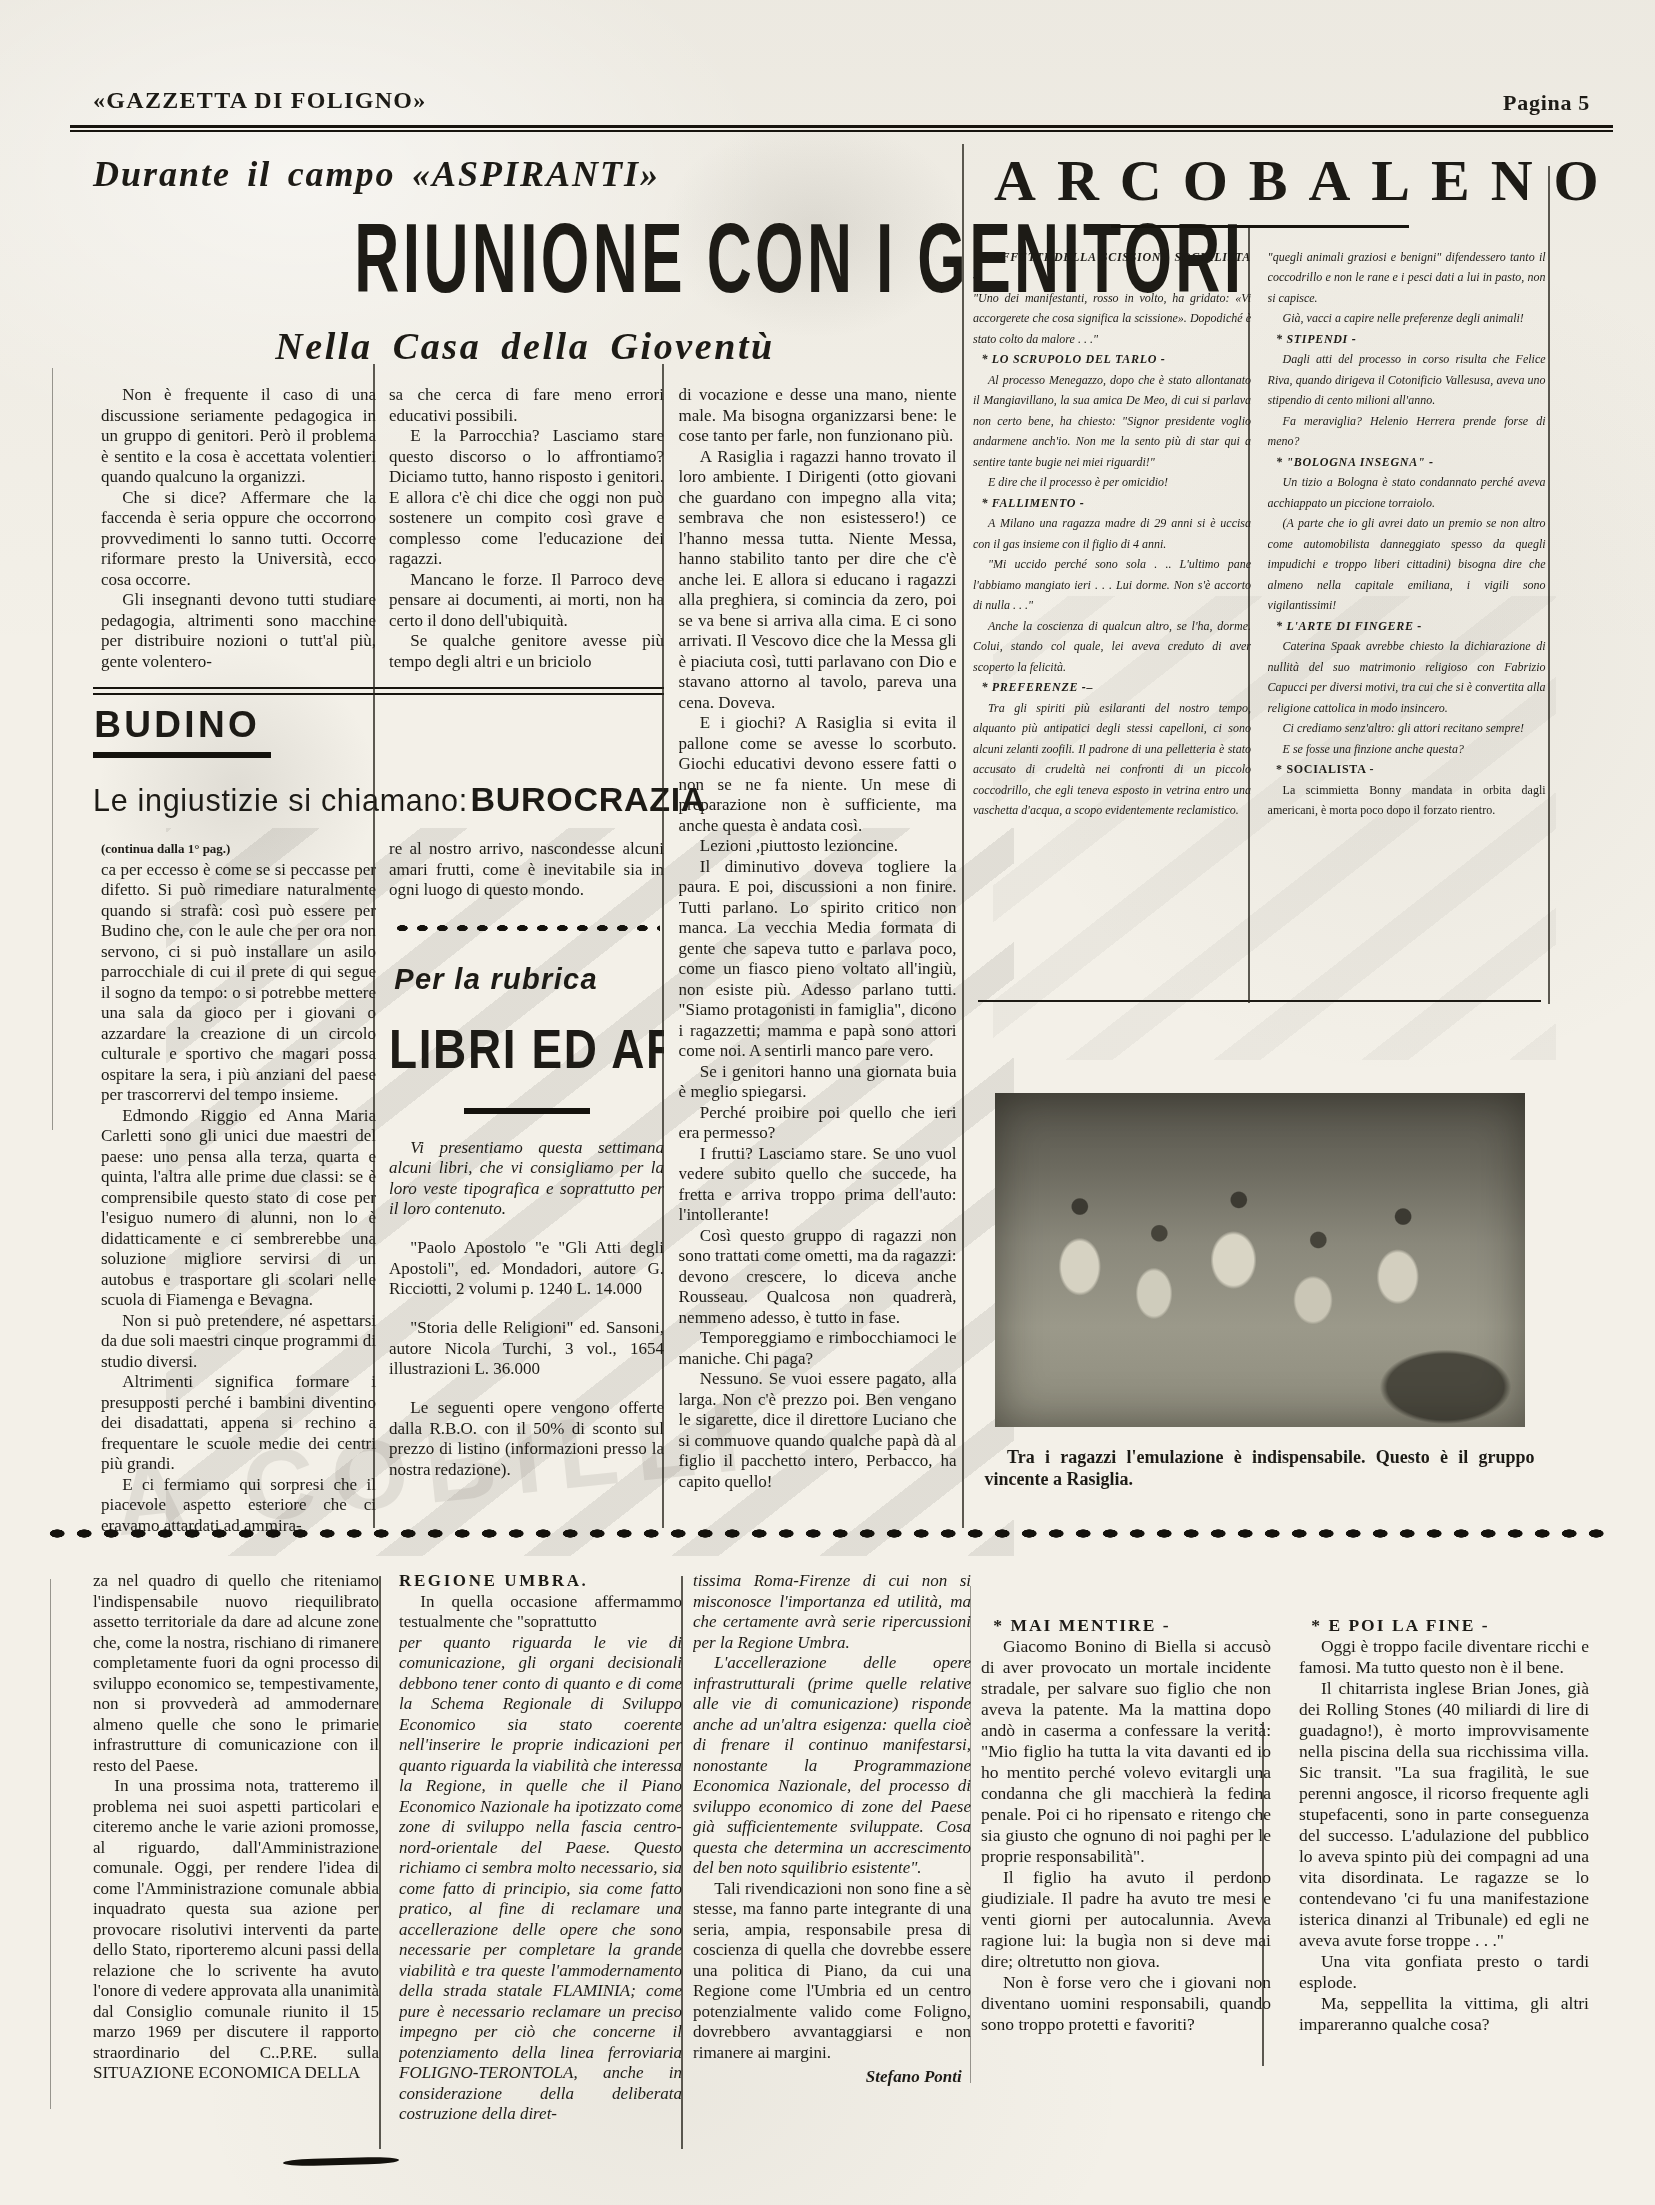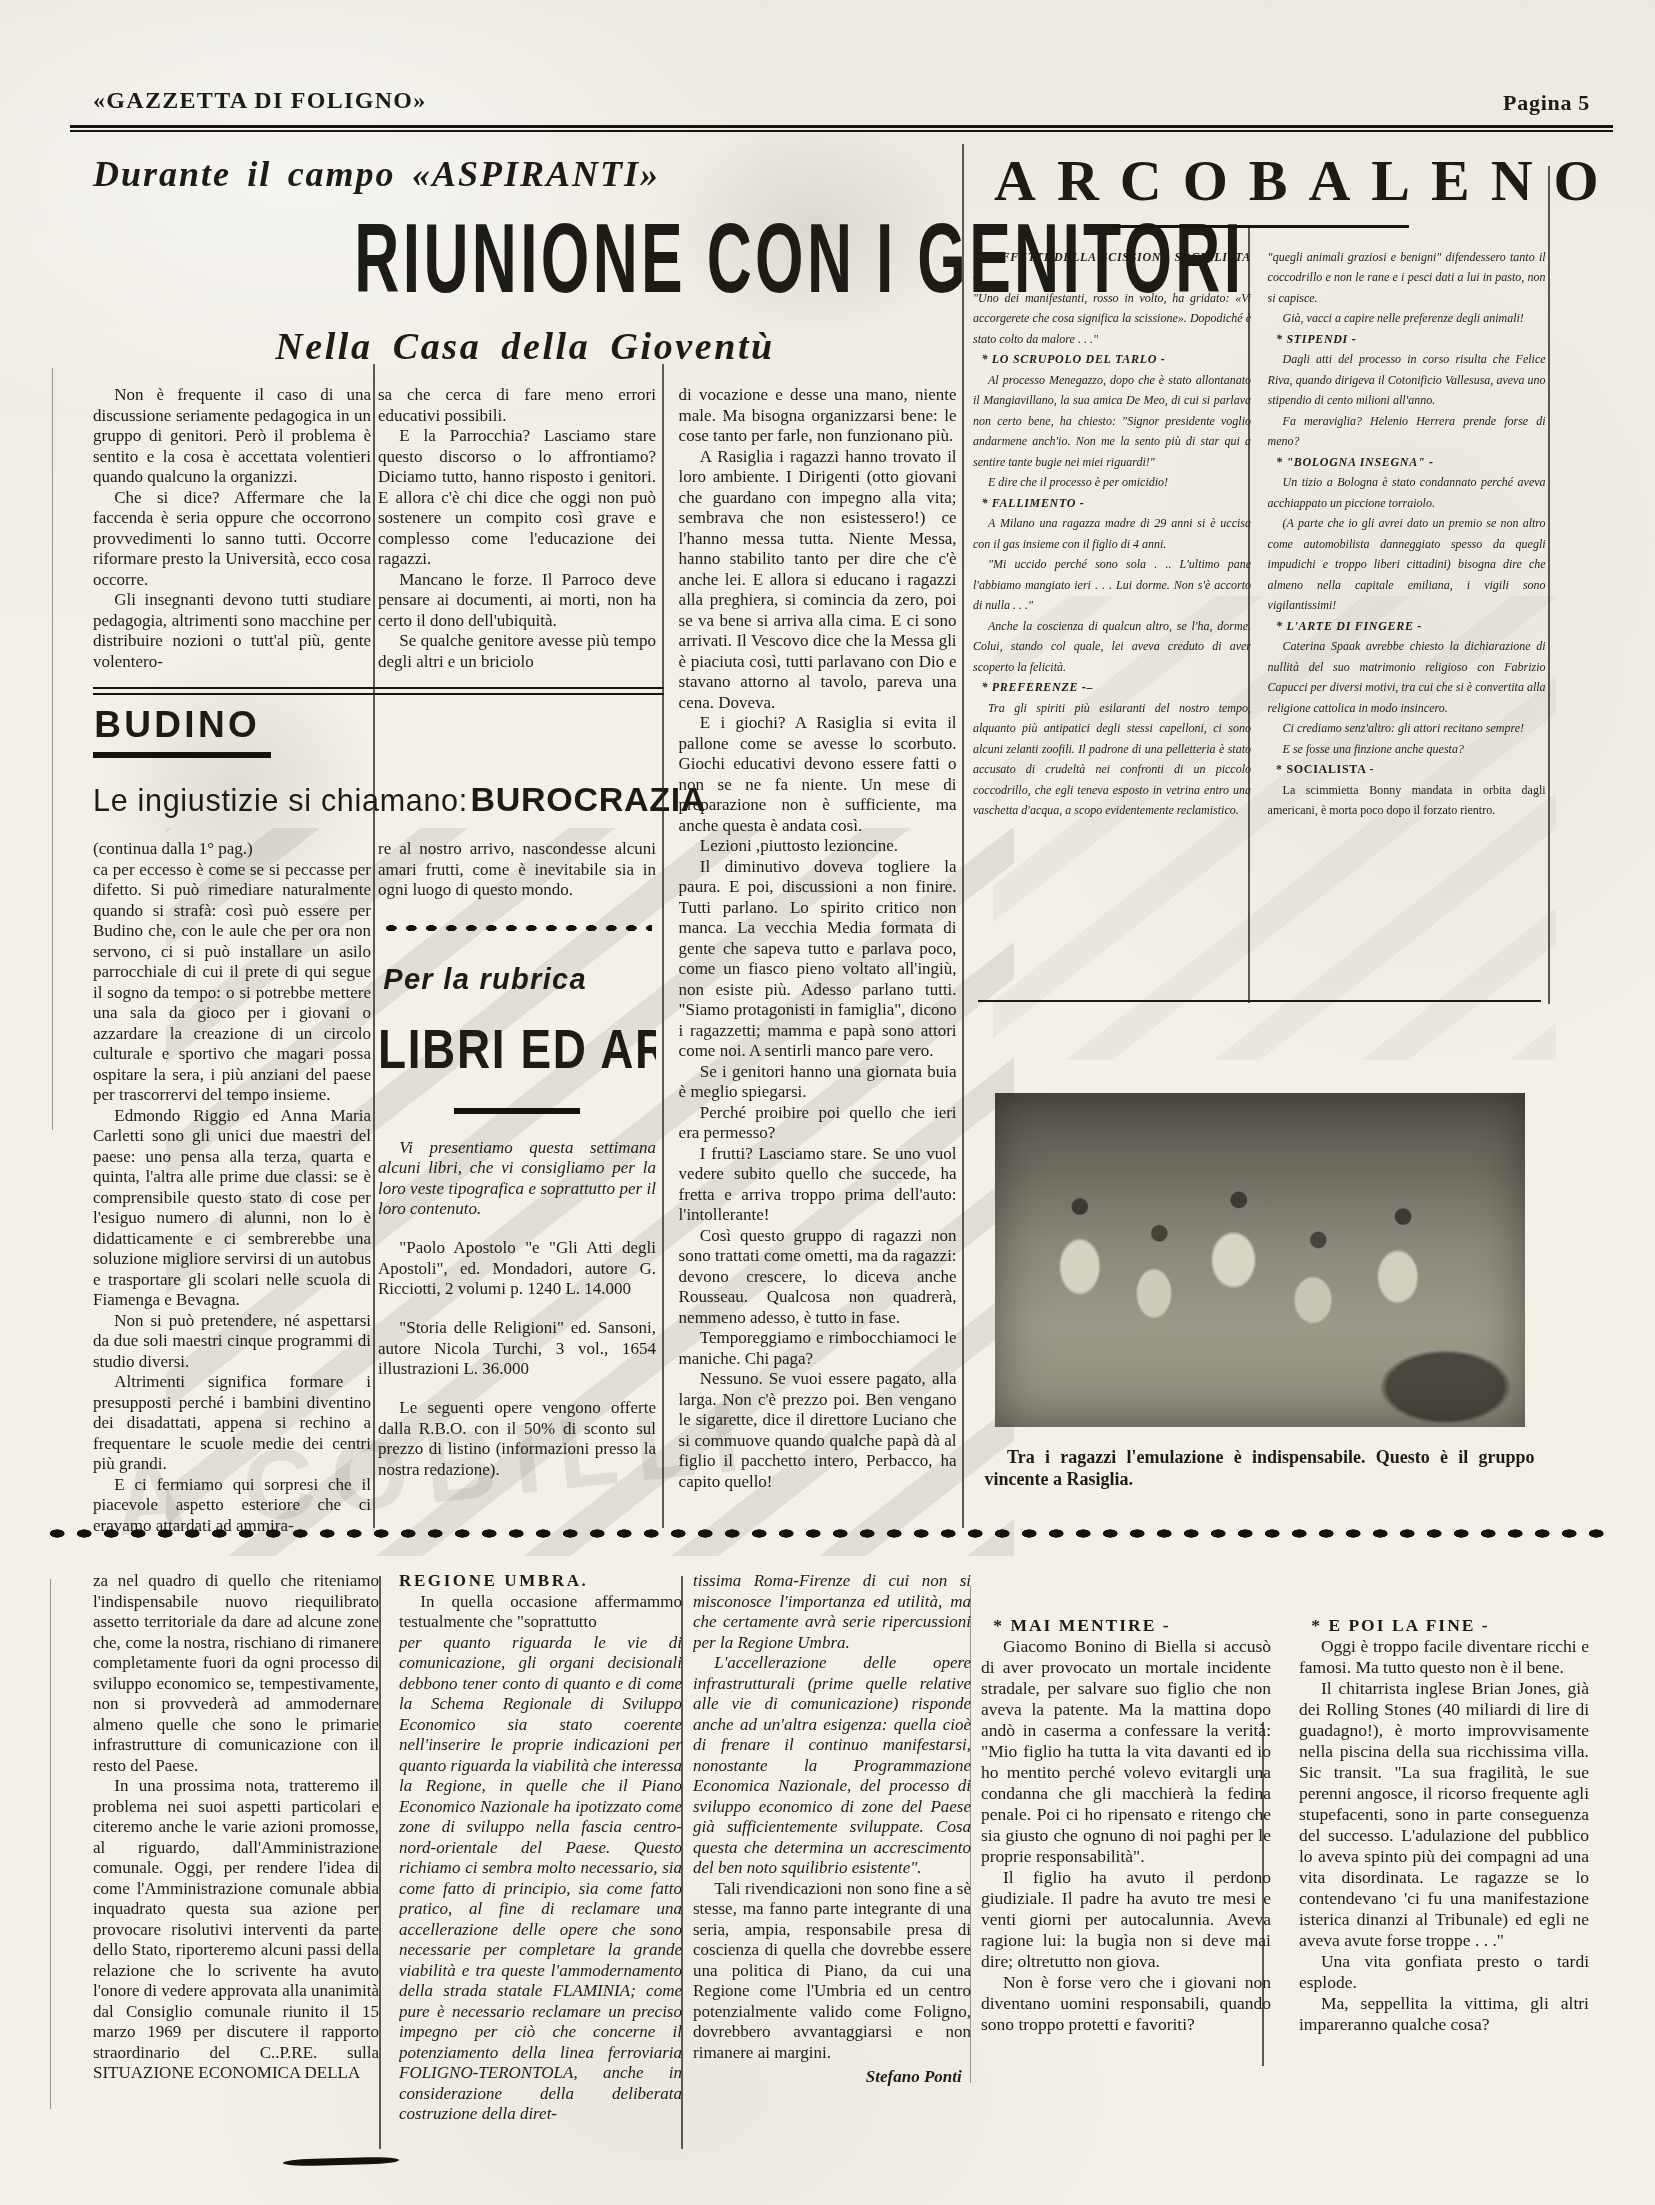--- a/index.html
+++ b/index.html
@@ -45,35 +45,35 @@
   
   .masthead-left { position:absolute; left:93px; top:87px;
     font:bold 24px "Liberation Serif",serif; letter-spacing:1.3px; }
   .masthead-right { position:absolute; right:66px; top:90px;
     font:bold 22px "Liberation Serif",serif; letter-spacing:0.7px; }
 
   
   .p { text-align:justify; text-indent:1.25em; font-size:17px; line-height:20.5px; }
   .p.cont { text-indent:0; }
   .p.byline { text-align:right; font-weight:bold; font-style:italic; text-indent:0; padding-right:9.3px; margin-top:4px; }
-  .p.note { font-weight:normal; text-indent:0; font-size:17px; }
+  .p.note { font-weight:bold; text-indent:0; font-size:13px; }
   .col { overflow:hidden; }
 
   
   .left-zone { position:absolute; left:93px; top:142px; width:864px; }
   .kicker { text-align:left; font:bold italic 36px "Liberation Serif",serif;
     letter-spacing:2px; word-spacing:5.3px; margin-top:10.6px; }
   .headline { text-align:center; margin-top:6.6px; white-space:nowrap; }
   .headline span { display:inline-block; transform:scaleX(0.63); transform-origin:center;
     font:bold 99px "Liberation Sans",sans-serif; letter-spacing:5.3px; }
   .subhead { text-align:center; font:bold italic 38px "Liberation Serif",serif;
     letter-spacing:2.6px; word-spacing:8px; margin-top:9.3px; }
   .cols-row { display:flex; gap:14.6px; margin-top:17px; }
   .colwrap12 { width:571px; }
-  .two-cols { display:flex; gap:7px; }
+  .two-cols { display:flex; gap:13px;margin-left:8px; }
   .two-cols .col { width:278px; }
   .art-col { height:299px; }
   .col3 { width:278px; height:1158px; }
 
   
   .budino { margin-top:2.6px; }
   .budino-label { display:inline-block; font:bold 37px "Liberation Sans",sans-serif;
     letter-spacing:3.3px; border-bottom:6.6px solid #14120d; padding:9.3px 10.6px 5.3px 1.3px; }
   .budino-headline { text-align:center; margin:22.5px 0 0 0; white-space:nowrap; }
   .budino-headline .l { font:30.5px "Liberation Sans",sans-serif; letter-spacing:0.7px; }

